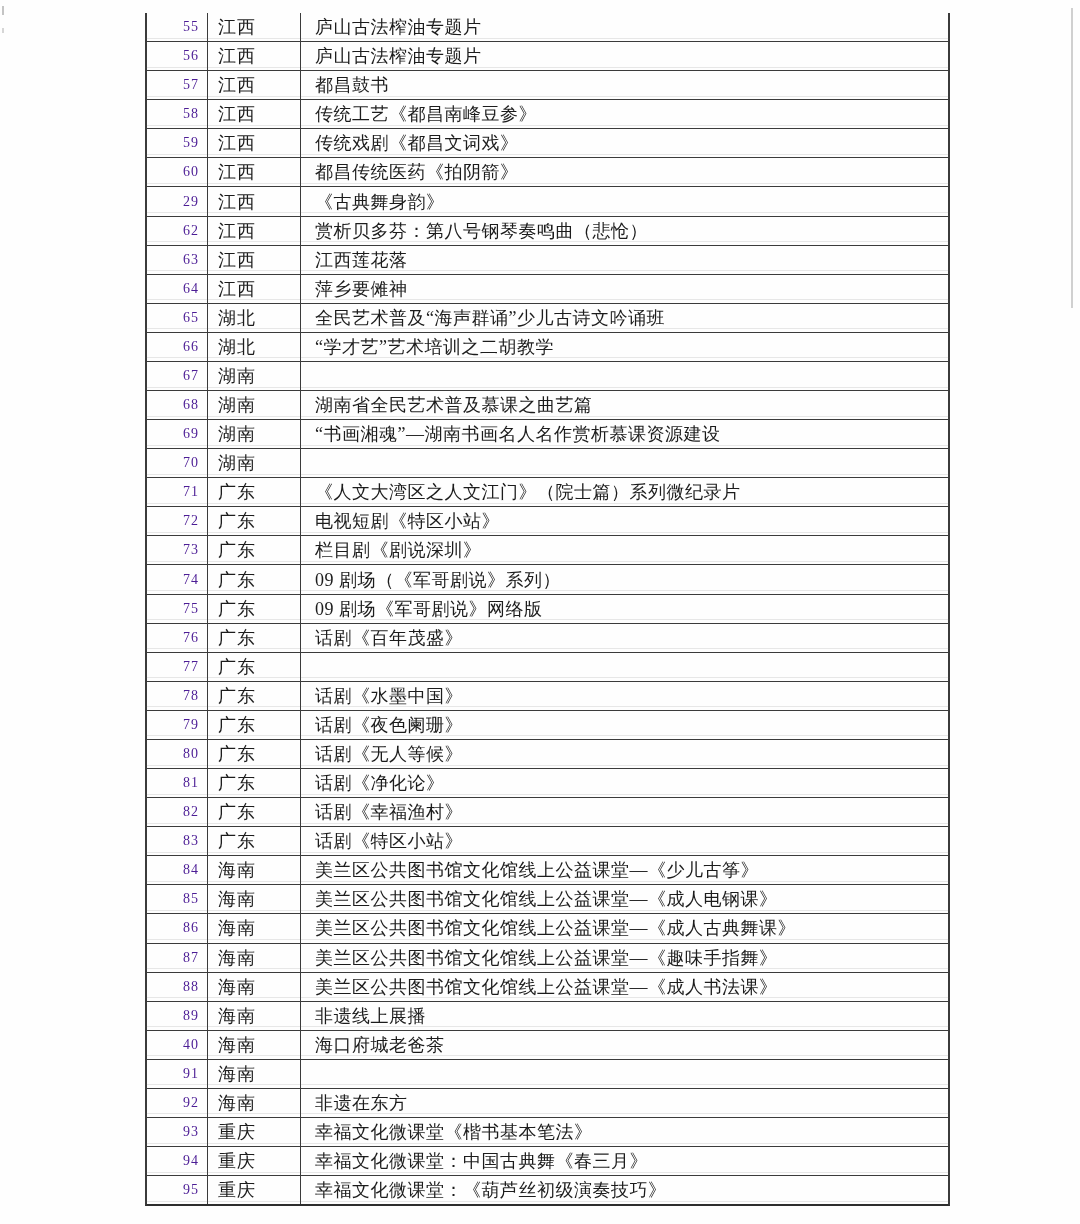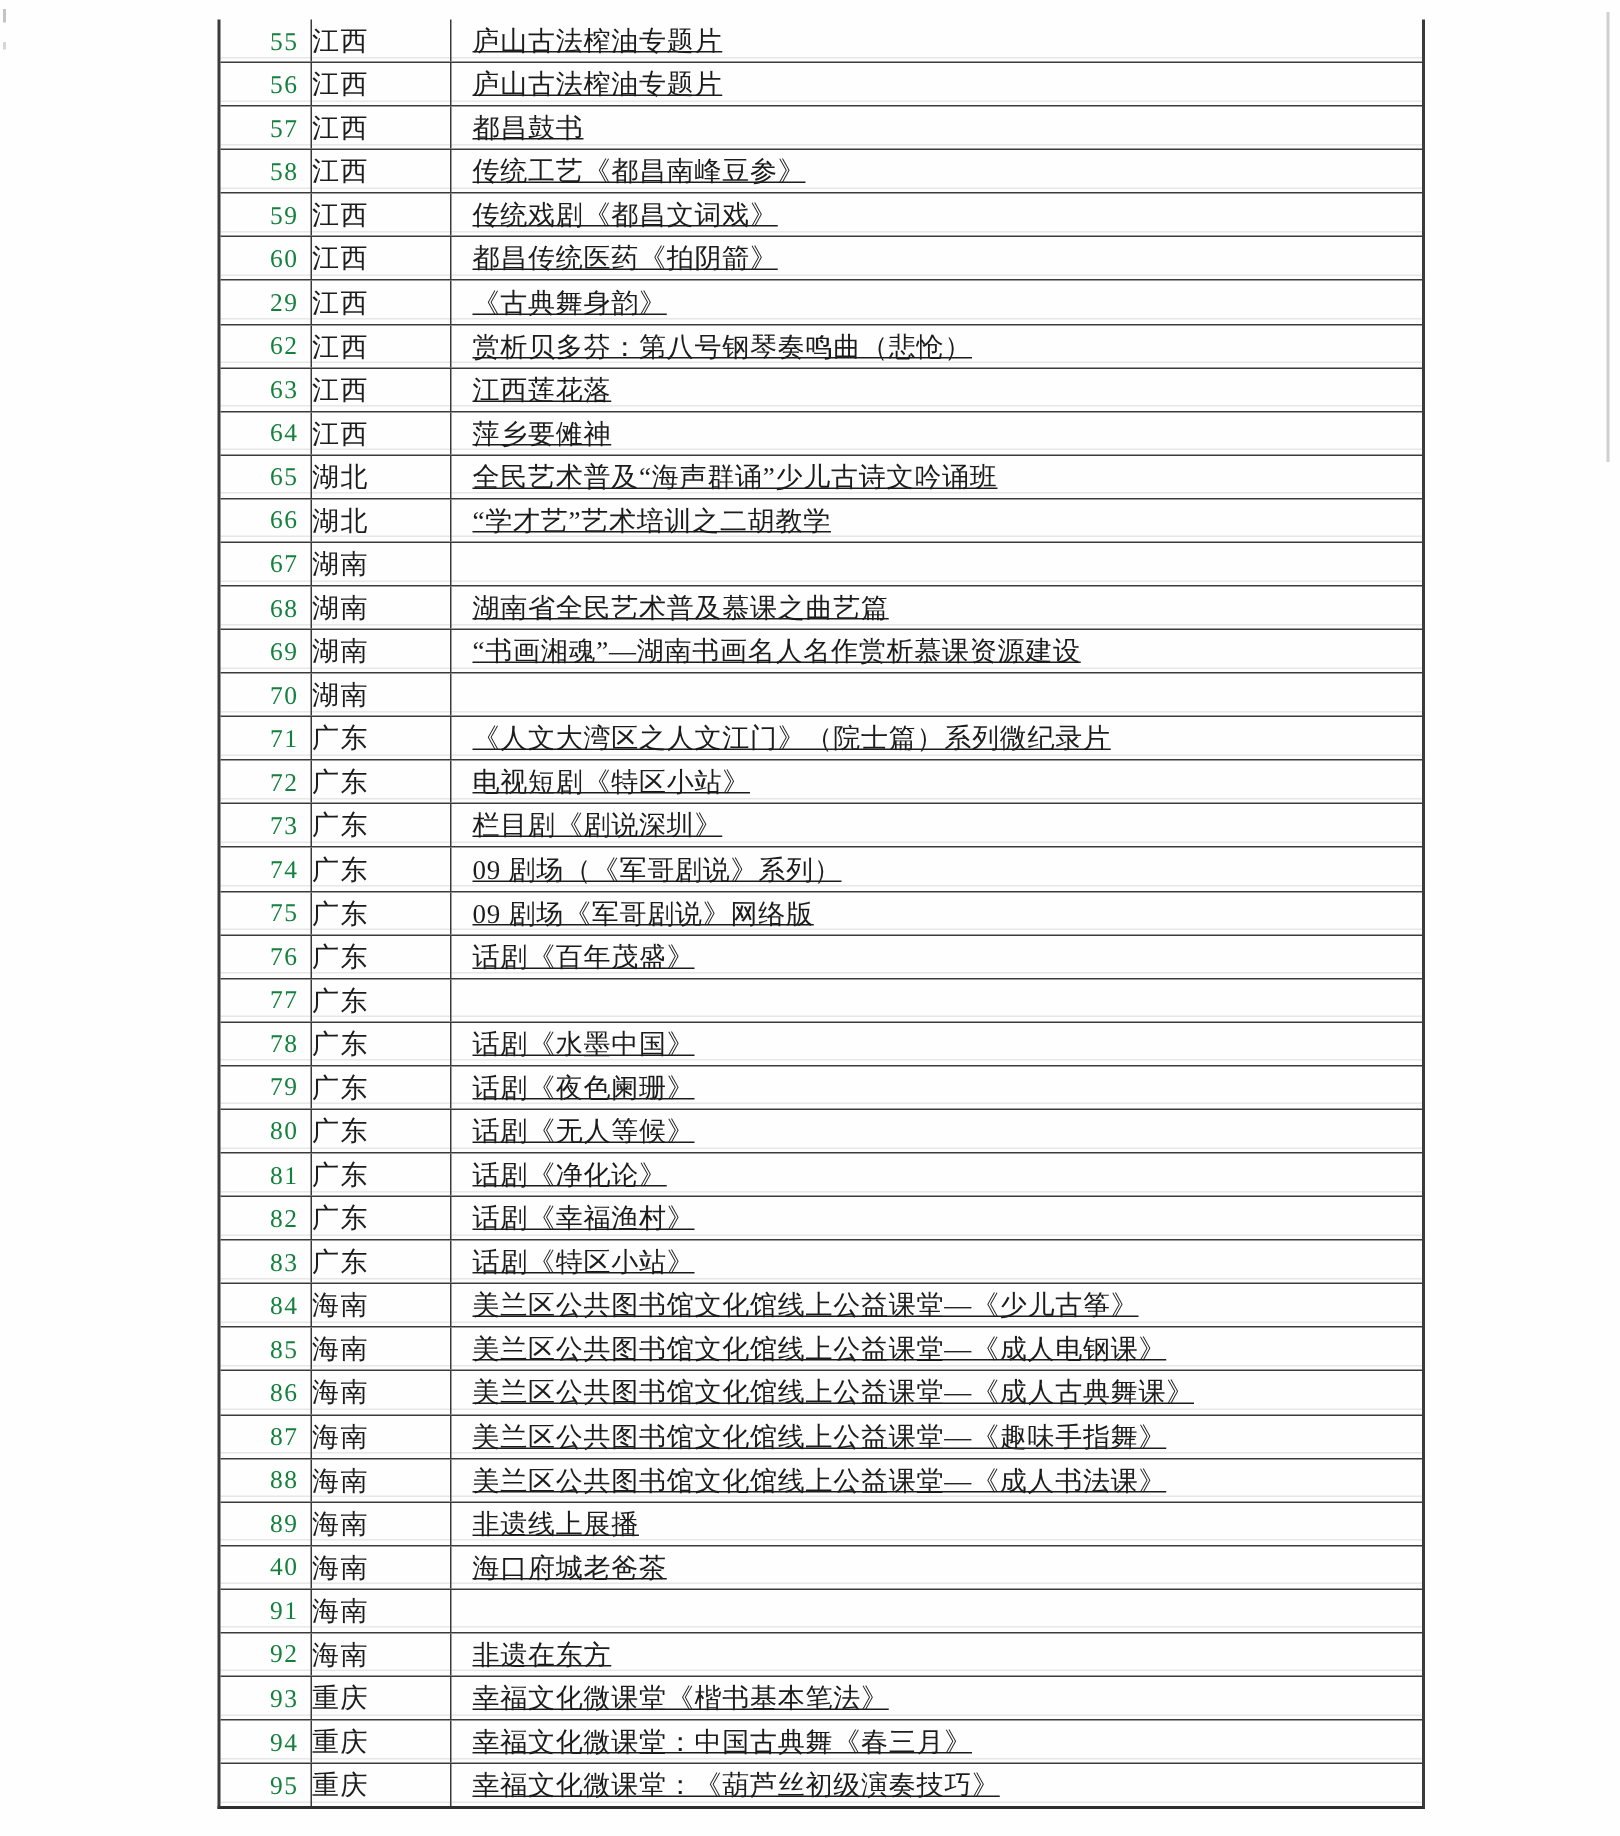--- a/index.html
+++ b/index.html
@@ -48,33 +48,32 @@
     align-items: center;
     font-size: 18px;
     line-height: 1;
     white-space: nowrap;
     overflow: visible;
   }
   .cell-no {
     justify-content: flex-end;
     padding-right: 8px;
     letter-spacing: 1px;
-    font-size: 17px;
-    color: #15803d;
+    font-size: 14px;
+    color: #4c1d95;
   }
   .cell-prov {
     border-left: 1.4px solid #3b3b3b;
     border-right: 1.4px solid #3b3b3b;
-    padding-left: 0;
+    padding-left: 10px;
     letter-spacing: 1px;
   }
   .cell-title {
     padding-left: 14px;
     letter-spacing: 0.5px;
-    text-decoration: underline;
   }
   
   .artifact { position: absolute; pointer-events: none; }
   .artifact-right-streak {
     left: 1071px; top: 8px;
     width: 1.5px; height: 300px;
     background: #9a9a9a; opacity: 0.45;
   }
   .artifact-left-mark-1 {
     left: 2px; top: 6px;

